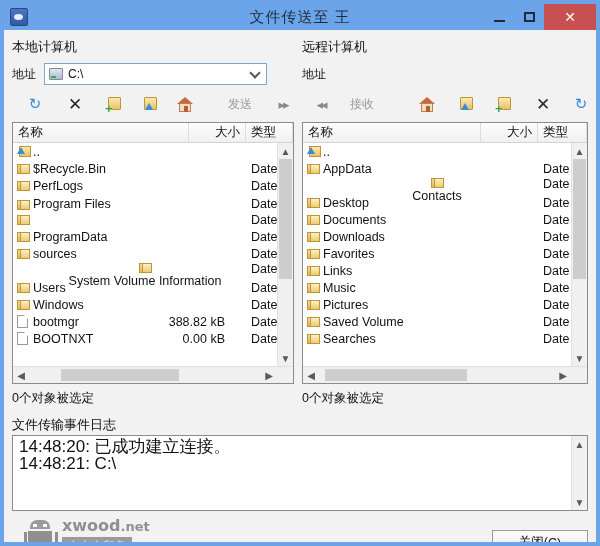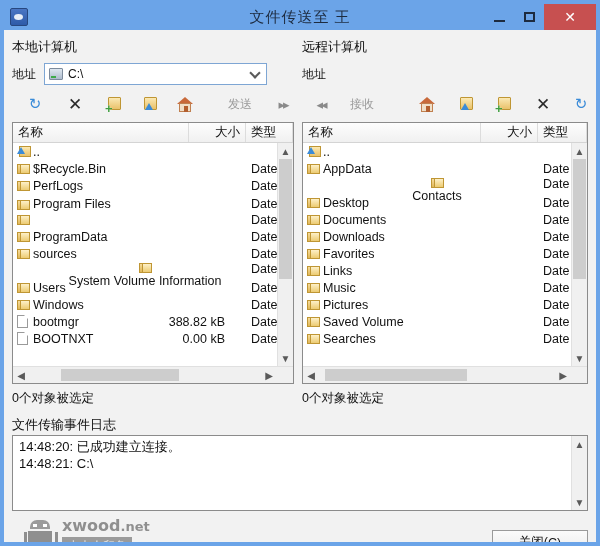--- a/index.html
+++ b/index.html
@@ -390,21 +390,21 @@
     color: #111;
   }
   .logbox {
     position: absolute;
     background: #ffffff;
     border: 1px solid #8b8b8b;
     box-sizing: border-box;
     overflow: hidden;
   }
   .log-line {
-    font-size: 13px;
+    font-size: 17px;
     color: #111;
     padding-left: 6px;
     line-height: 17px;
     white-space: nowrap;
   }
   
   .watermark {
     position: absolute;
     display: flex;
     align-items: center;

